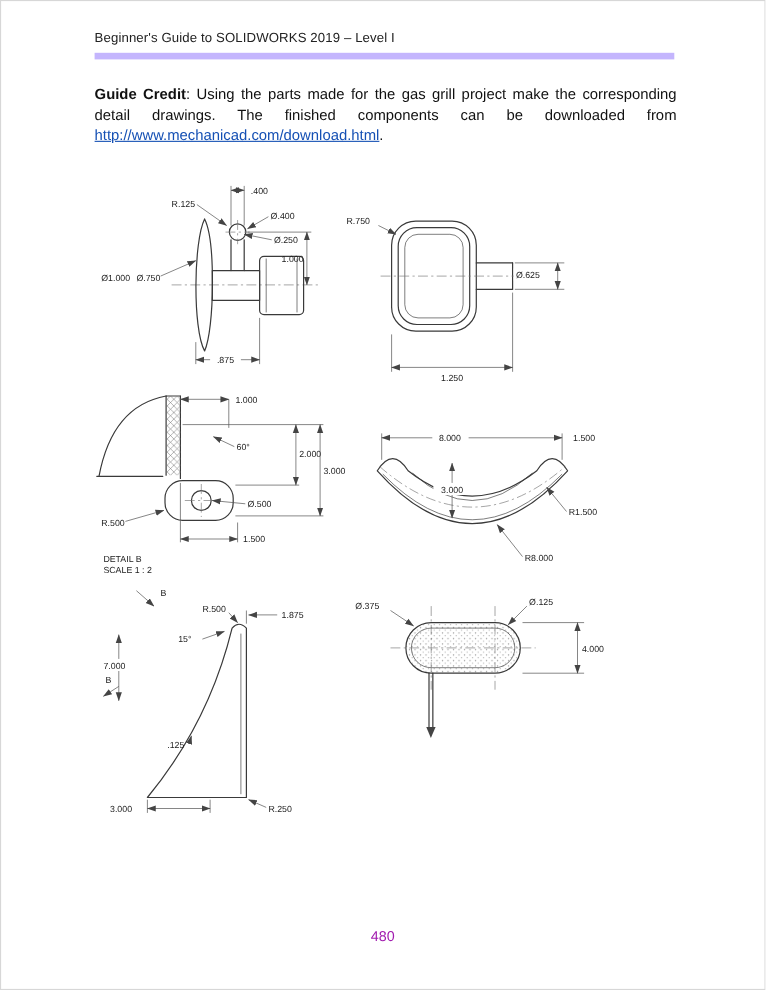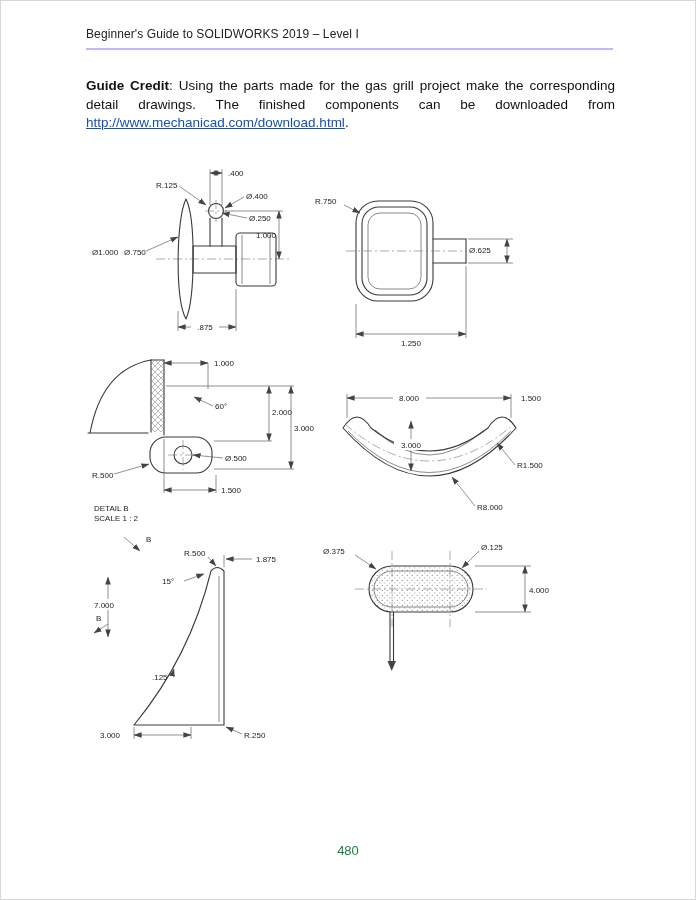--- a/index.html
+++ b/index.html
@@ -5,30 +5,30 @@
   * { margin:0; padding:0; box-sizing:border-box; }
   html,body { background:#fff; }
   .page {
     position:relative; width:696px; height:900px; background:#fff;
     border:1px solid #d7d7d7; overflow:hidden;
     font-family:"Liberation Sans", sans-serif; color:#111;
   }
   .header {
     position:absolute; left:85px; top:26px; width:527px;
     font-size:12px; color:#222; padding-bottom:7px;
-    border-bottom:2px solid #c4b5fd; letter-spacing:.1px;
+    border-bottom:6px solid #c4b5fd; letter-spacing:.1px;
   }
   .intro {
     position:absolute; left:85px; top:76px; width:529px;
     font-size:13.5px; line-height:1.38; text-align:justify; color:#111;
   }
   .intro a { color:#1550b4; text-decoration:underline; cursor:pointer; }
   .footer {
     position:absolute; left:0; top:842px; width:100%;
-    text-align:center; font-size:13px; color:#15803d;
+    text-align:center; font-size:13px; color:#a21caf;
   }
   .dwg { position:absolute; }
   svg text {
     font-family:"Liberation Sans", sans-serif; font-size:8px; fill:#222;
   }
   .part { fill:none; stroke:#3a3a3a; stroke-width:1.1; stroke-linejoin:round; stroke-linecap:round; }
   .thin { fill:none; stroke:#3a3a3a; stroke-width:0.6; }
   .dim  { fill:none; stroke:#555; stroke-width:0.65; }
   .cl   { fill:none; stroke:#777; stroke-width:0.6; stroke-dasharray:9 3 2 3; }
   .wo   { fill:#fff; stroke:none; }

